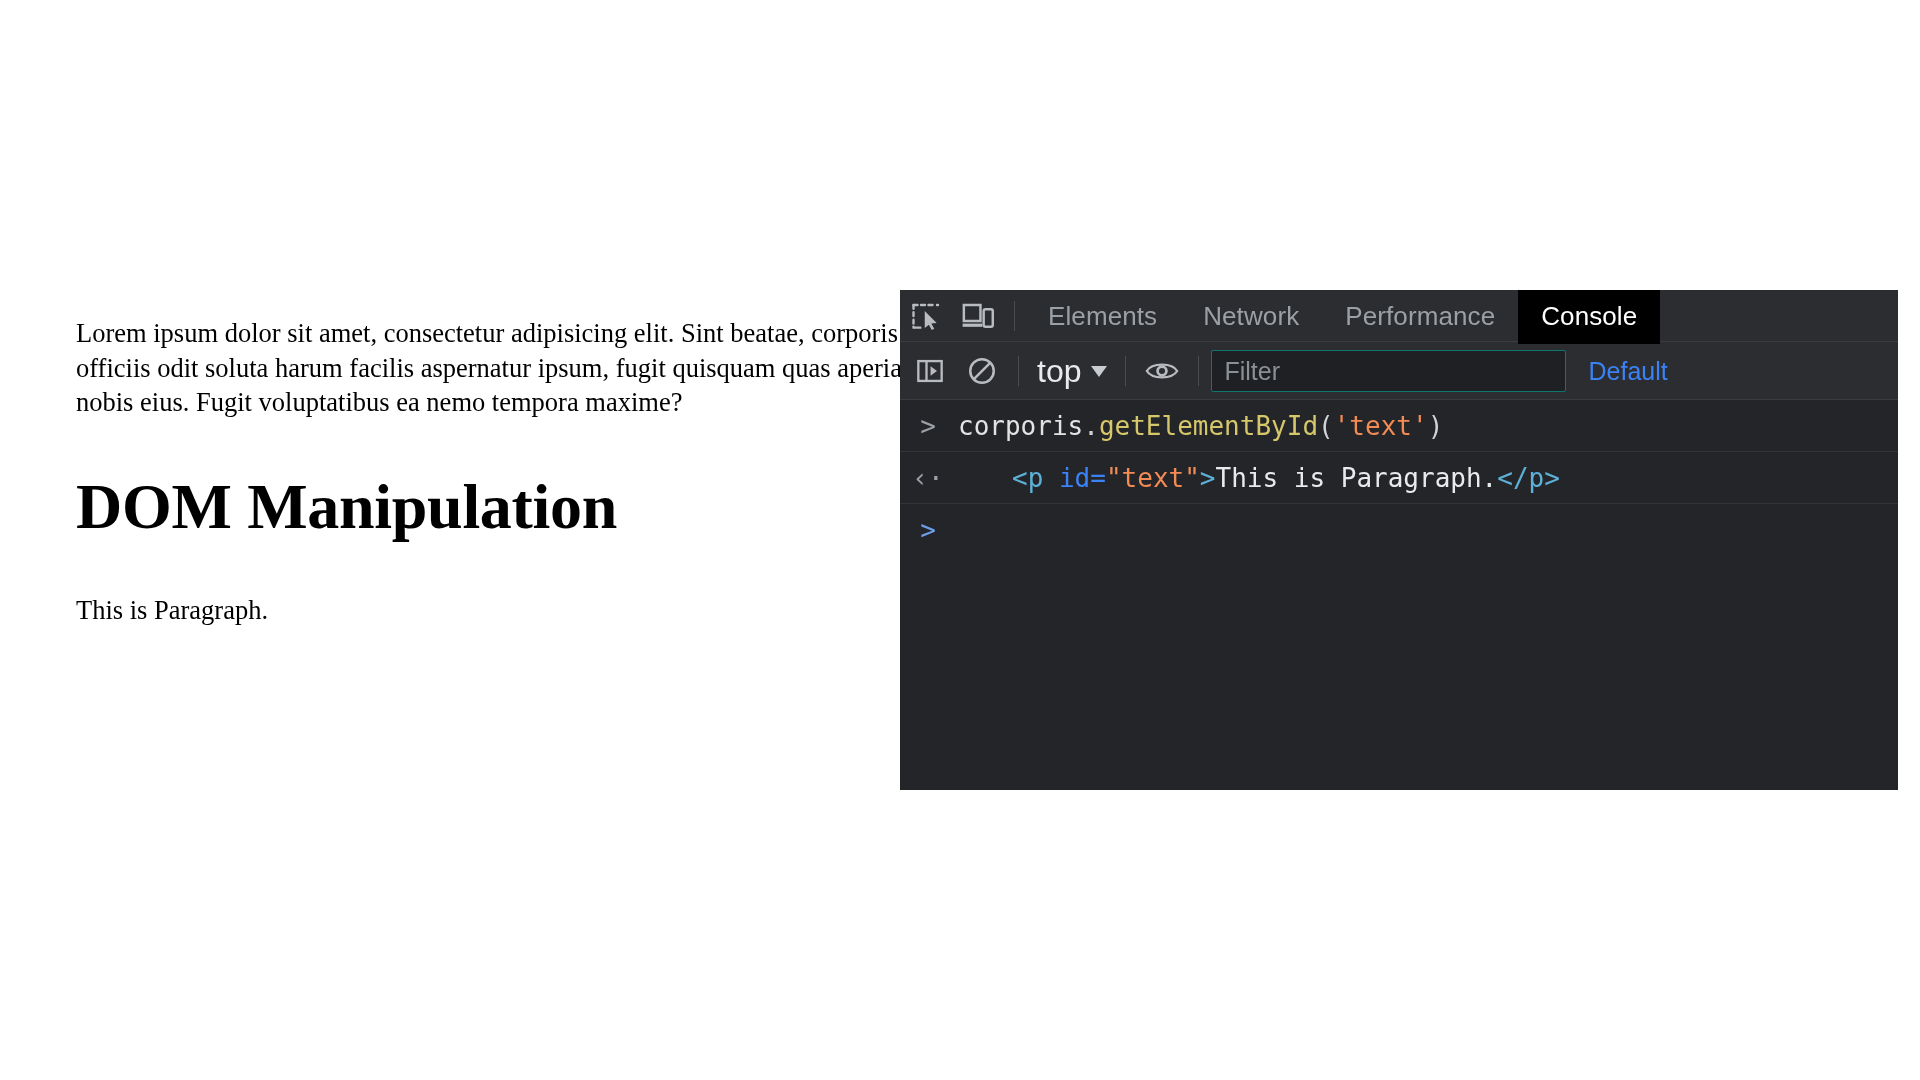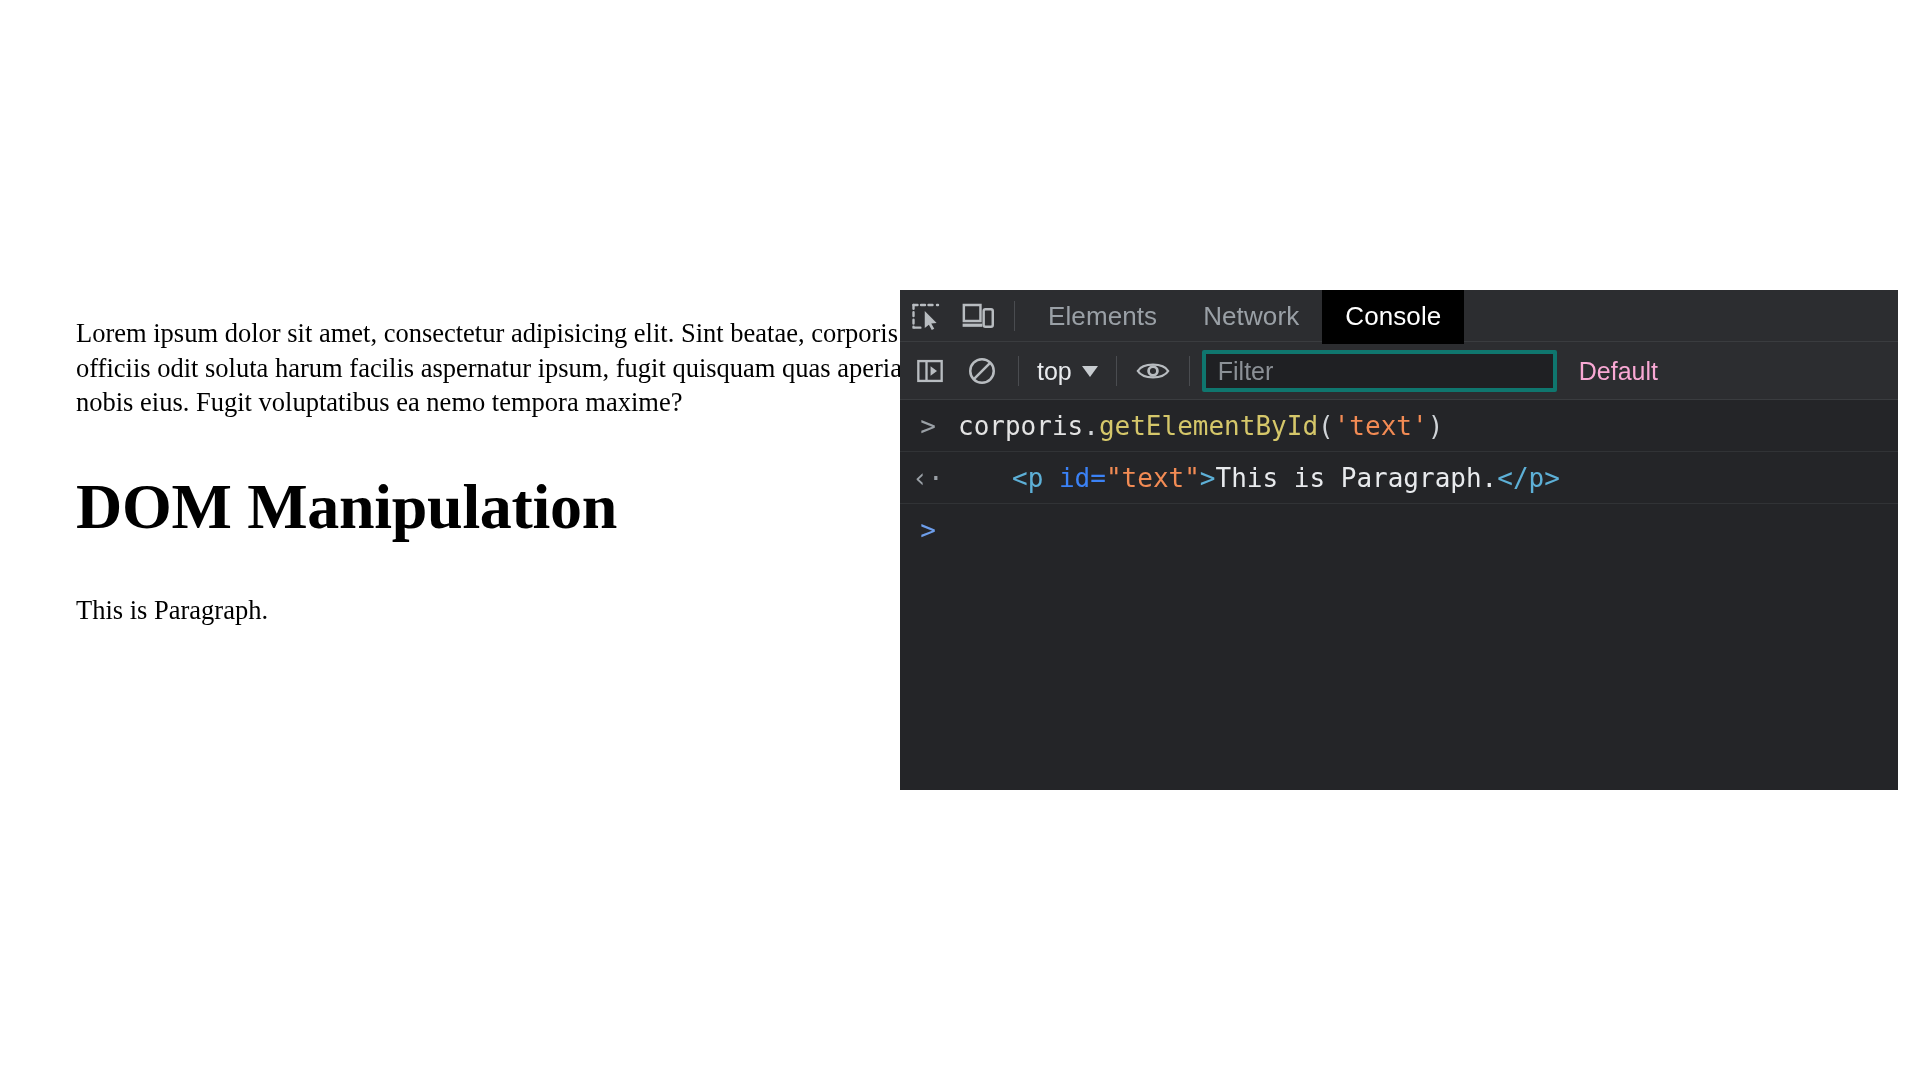--- a/index.html
+++ b/index.html
@@ -95,51 +95,51 @@
     display: flex;
     align-items: center;
     background: #2c2d30;
     box-shadow: inset 0 -1px 0 #3a3c3f;
     padding-left: 4px;
     box-sizing: border-box;
   }
   .dt-ctx {
     display: flex; align-items: center; gap: 10px;
     padding: 0 8px;
-    font-size: 25px;
+    font-size: 32px;
     color: #e8eaed;
     white-space: nowrap;
   }
   .caret-down {
     width: 0; height: 0;
     border-left: 8px solid transparent;
     border-right: 8px solid transparent;
     border-top: 11px solid #c8ccd0;
     display: block;
   }
   .dt-filter {
     flex: 0 0 auto;
     width: 355px;
     height: 42px;
     background: #1f2023;
-    border: 4px solid #0f766e;
+    border: 1px solid #0f766e;
     border-radius: 2px;
     display: flex; align-items: center;
     padding: 0 12px;
     box-sizing: border-box;
     margin-left: 2px;
   }
   .dt-filter-text {
     font-size: 25px;
     color: #8b9096;
     font-family: "Liberation Sans", sans-serif;
   }
   .dt-levels {
     font-size: 25px;
-    color: #f9a8d4;
+    color: #3b82f6;
     white-space: nowrap;
     margin-left: 22px;
     flex: 0 0 auto;
   }
 
   
   .dt-console {
     background: #242528;
     height: 386px;
     overflow: hidden;
@@ -210,20 +210,21 @@
         <rect x="0.5" y="18.2" width="16" height="2.6" fill="#b8bcc0"></rect>
         <rect x="17.6" y="6.5" width="7.4" height="14.3" rx="1.4" fill="none" stroke="#b8bcc0" stroke-width="2"></rect>
       </svg>
     </div>
 
     <div class="dt-vdiv"></div>
 
     <div class="dt-tabs">
       <div class="dt-tab">Elements</div>
       <div class="dt-tab">Network</div>
+      <div class="dt-tab">Performance</div>
       <div class="dt-tab active">Console</div>
     </div>
   </div>
 
   <div class="dt-toolbar">
 
     <div class="dt-icon-btn">
       <svg width="28" height="28" viewBox="0 0 24 24" aria-hidden="true">
         <rect x="2" y="3.5" width="20" height="17" fill="none" stroke="#b8bcc0" stroke-width="2"></rect>
         <line x1="9" y1="3.5" x2="9" y2="20.5" stroke="#b8bcc0" stroke-width="2"></line>

